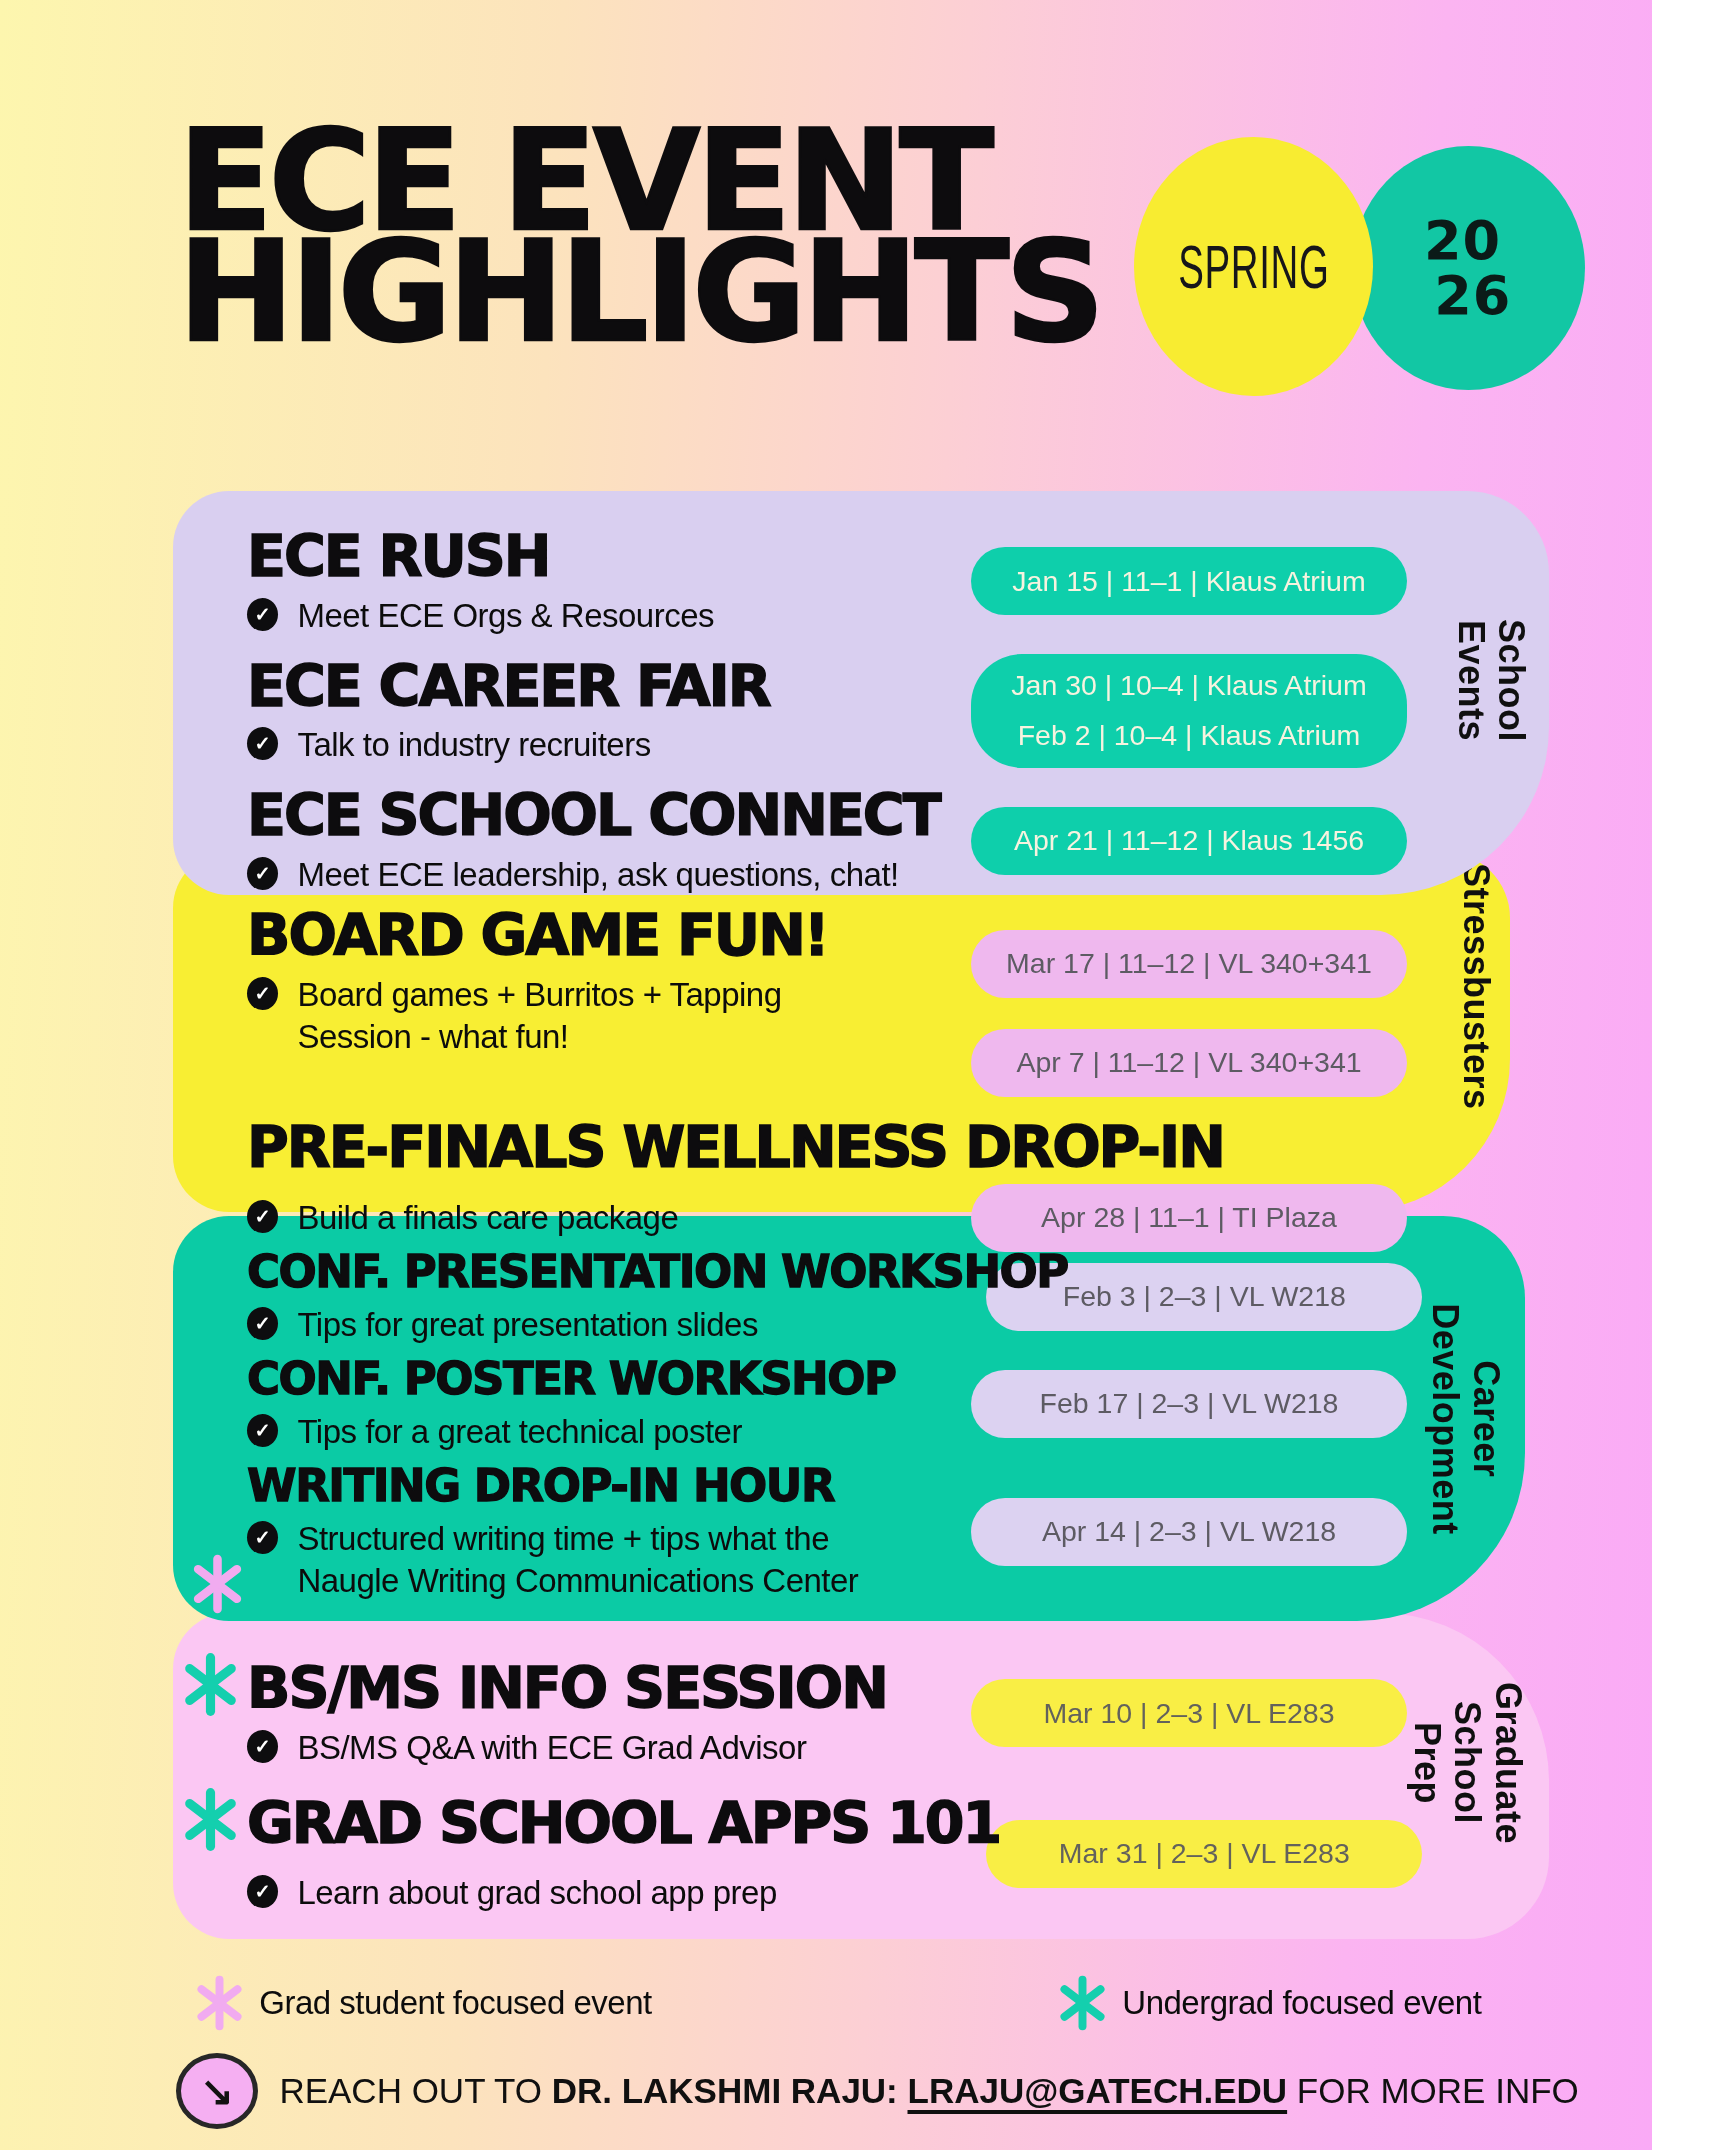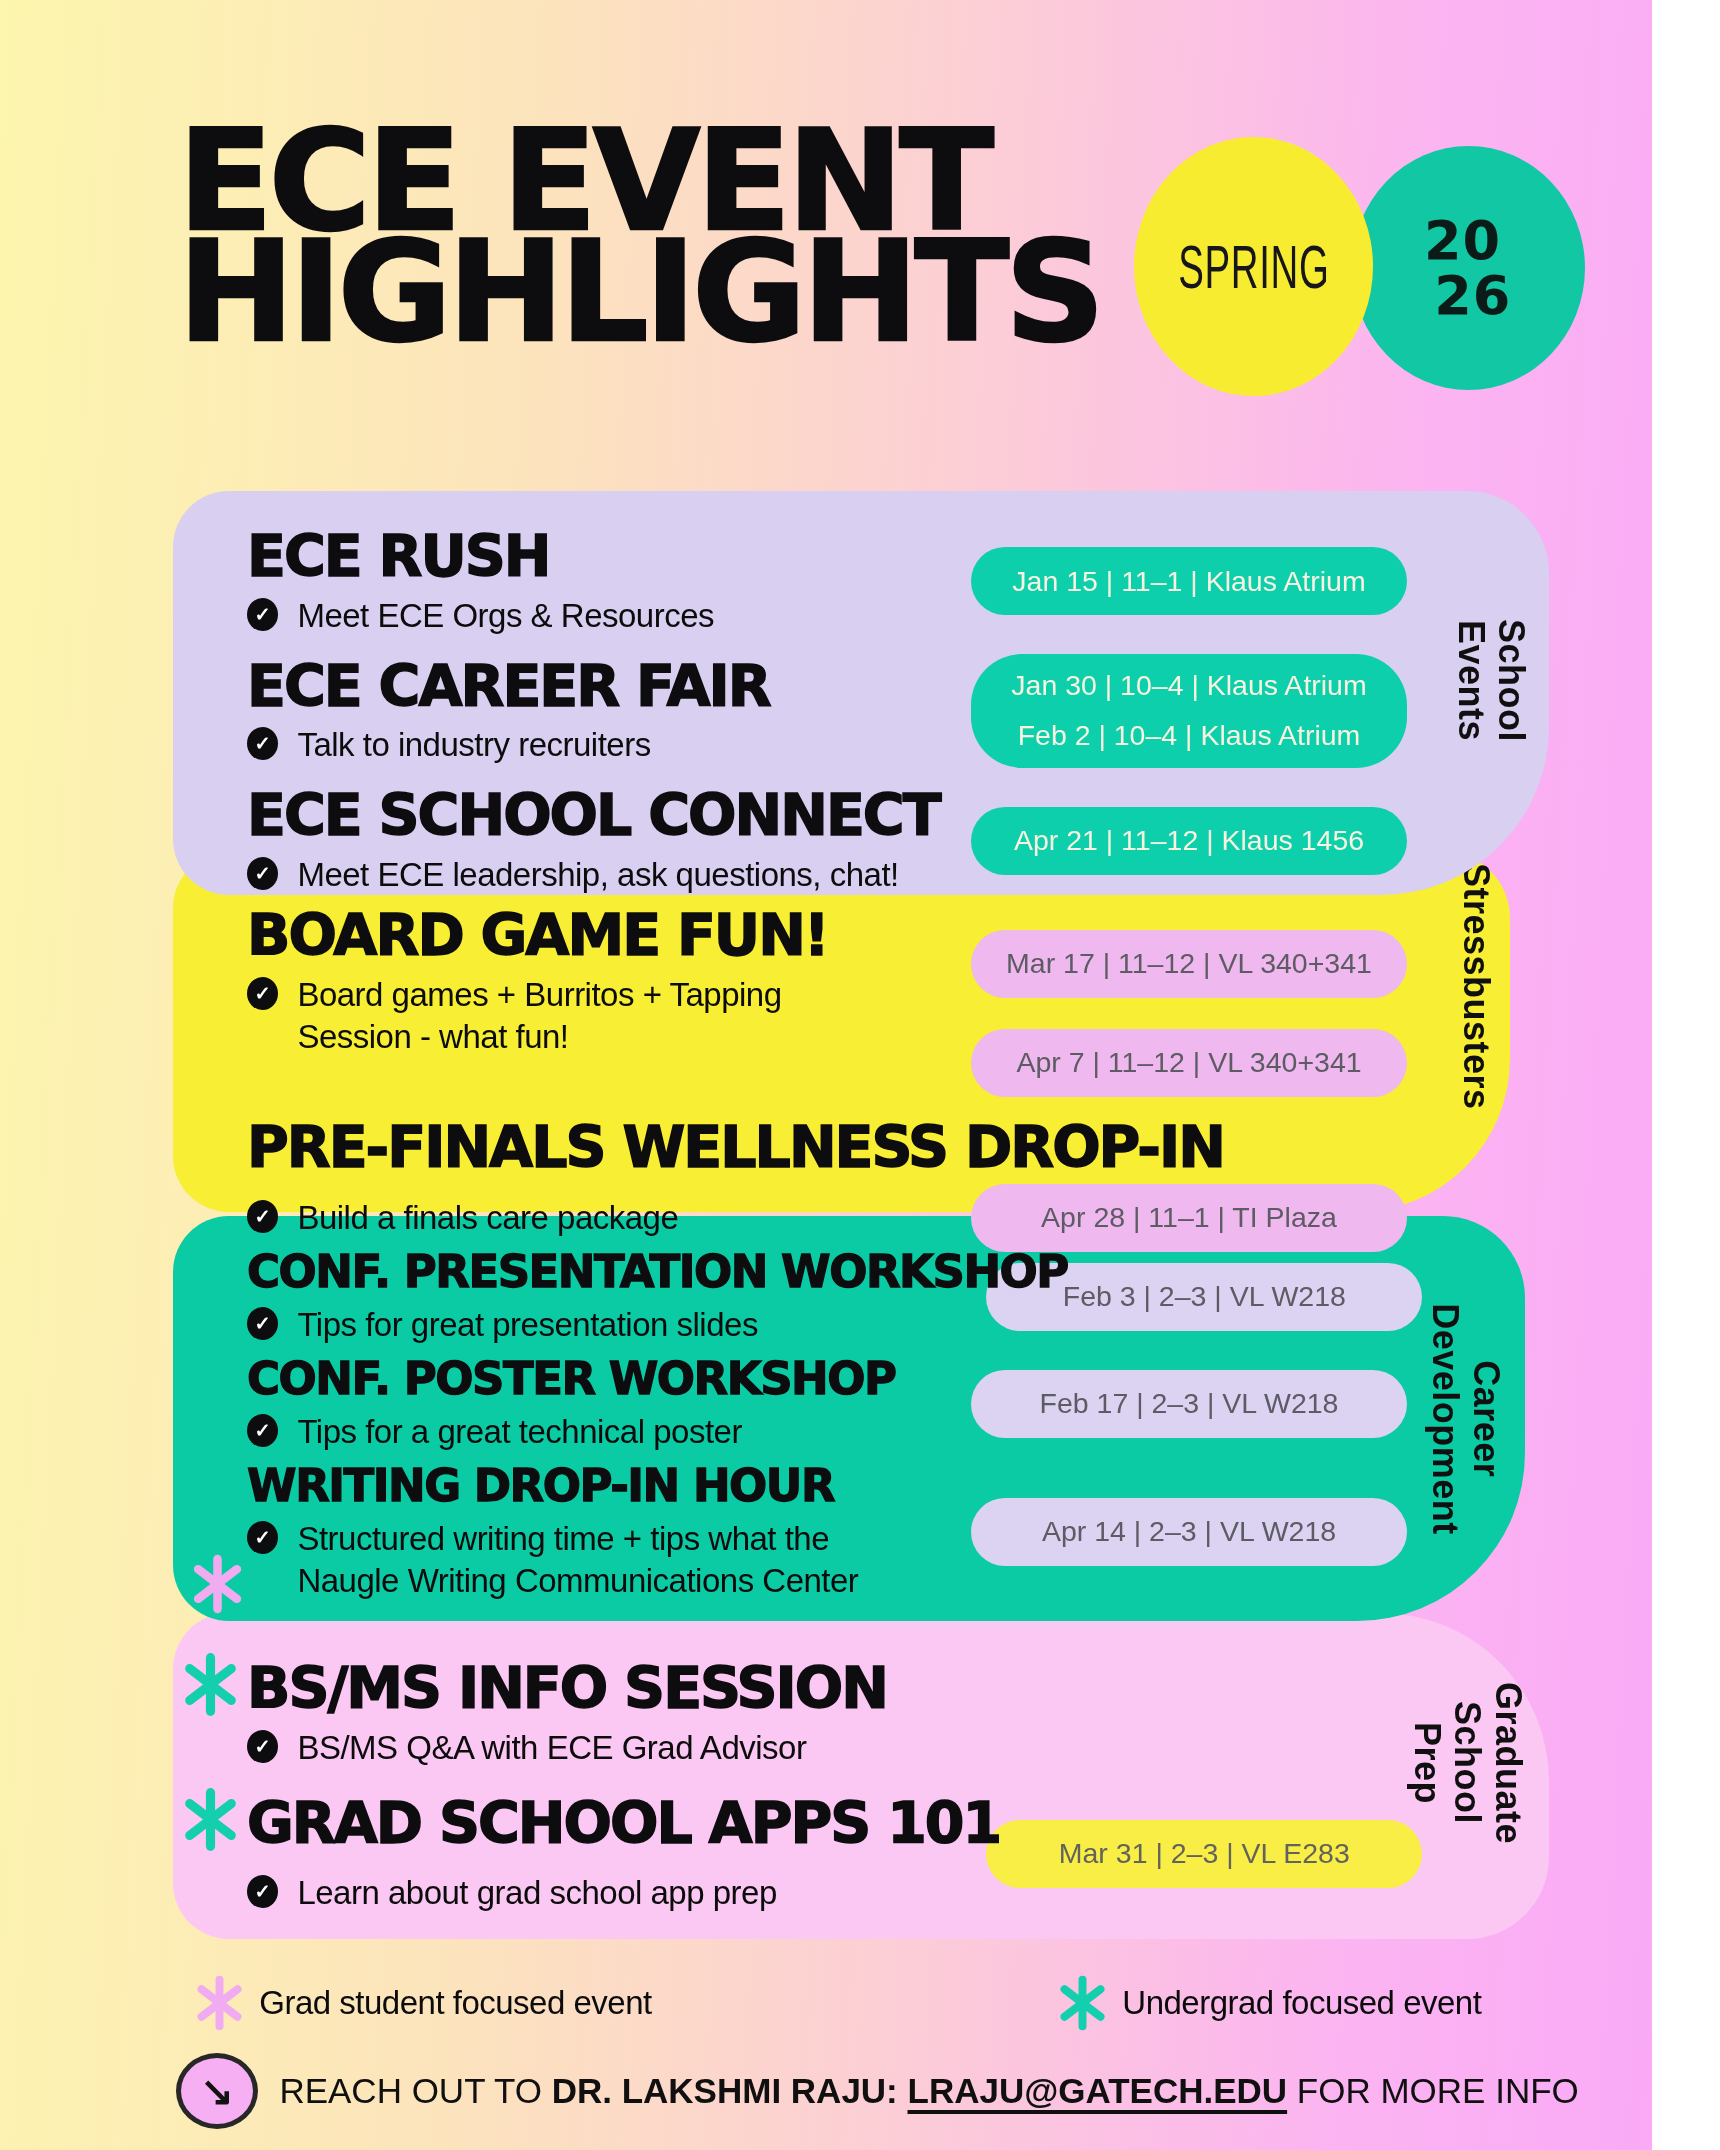--- a/index.html
+++ b/index.html
@@ -288,20 +288,25 @@
                 </g>
               </svg>
             </span>
             <span>BS/MS INFO SESSION</span>
           </div>
           <div class="bullet">
             <span class="check">✓</span>
             <span class="txt">BS/MS Q&amp;A with ECE Grad Advisor</span>
           </div>
         </div>
+        <div class="pillcol">
+          <div class="pill pill-yellow">
+            <span>Mar 10 | 2–3 | VL E283</span>
+          </div>
+        </div>
       </div>
 
       <div class="event">
         <div class="main">
           <div class="etitle">
             <span class="ast ast-title">
               <svg width="61" height="67" viewBox="0 0 100 108">
                 <g stroke="#14cfae" stroke-width="15" stroke-linecap="round">
                   <line x1="50" y1="10" x2="50" y2="98"></line>
                   <line x1="16" y1="28" x2="84" y2="80"></line>

